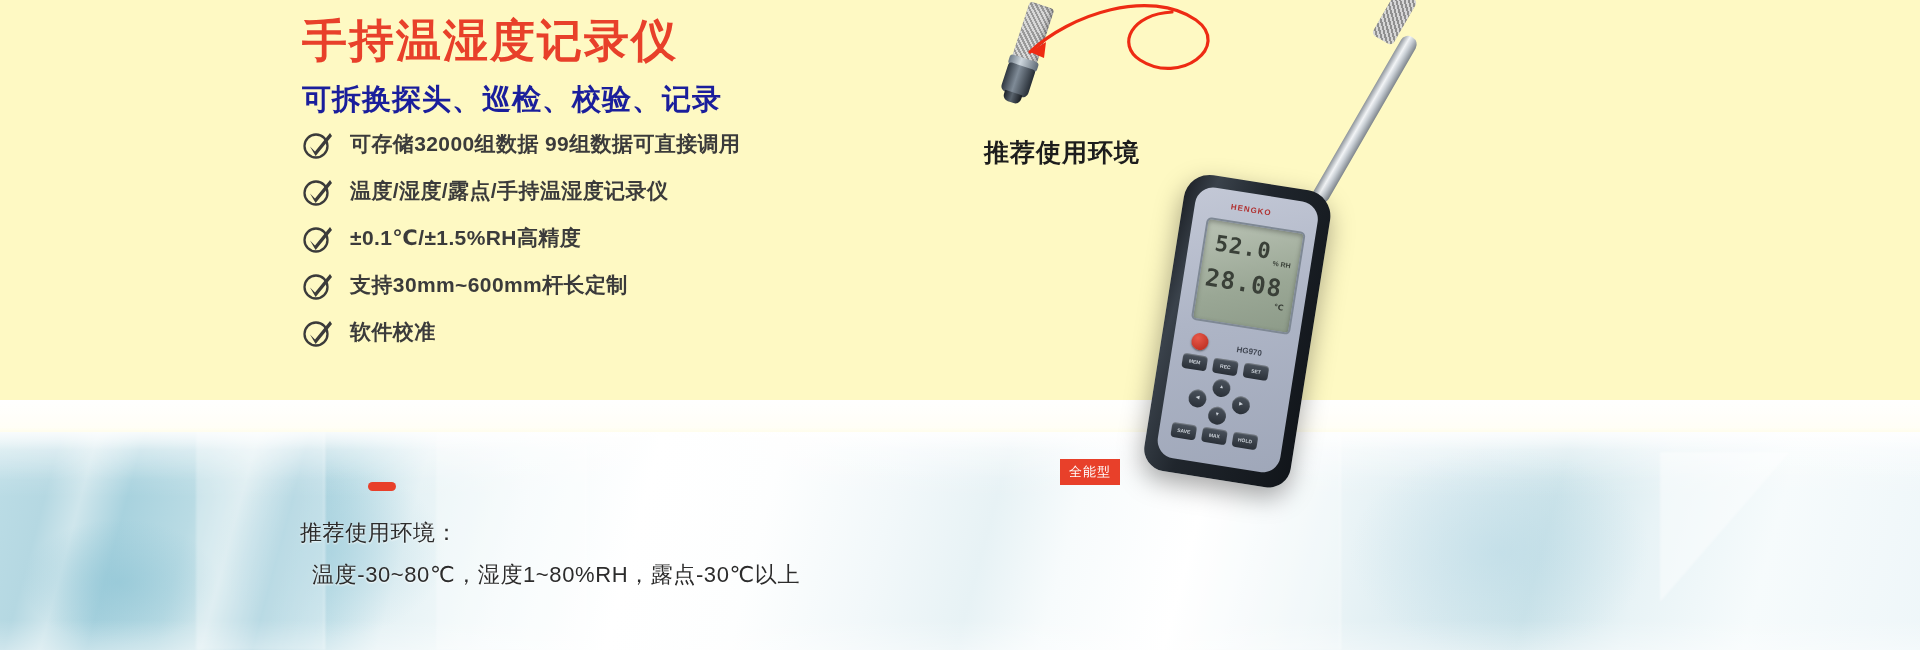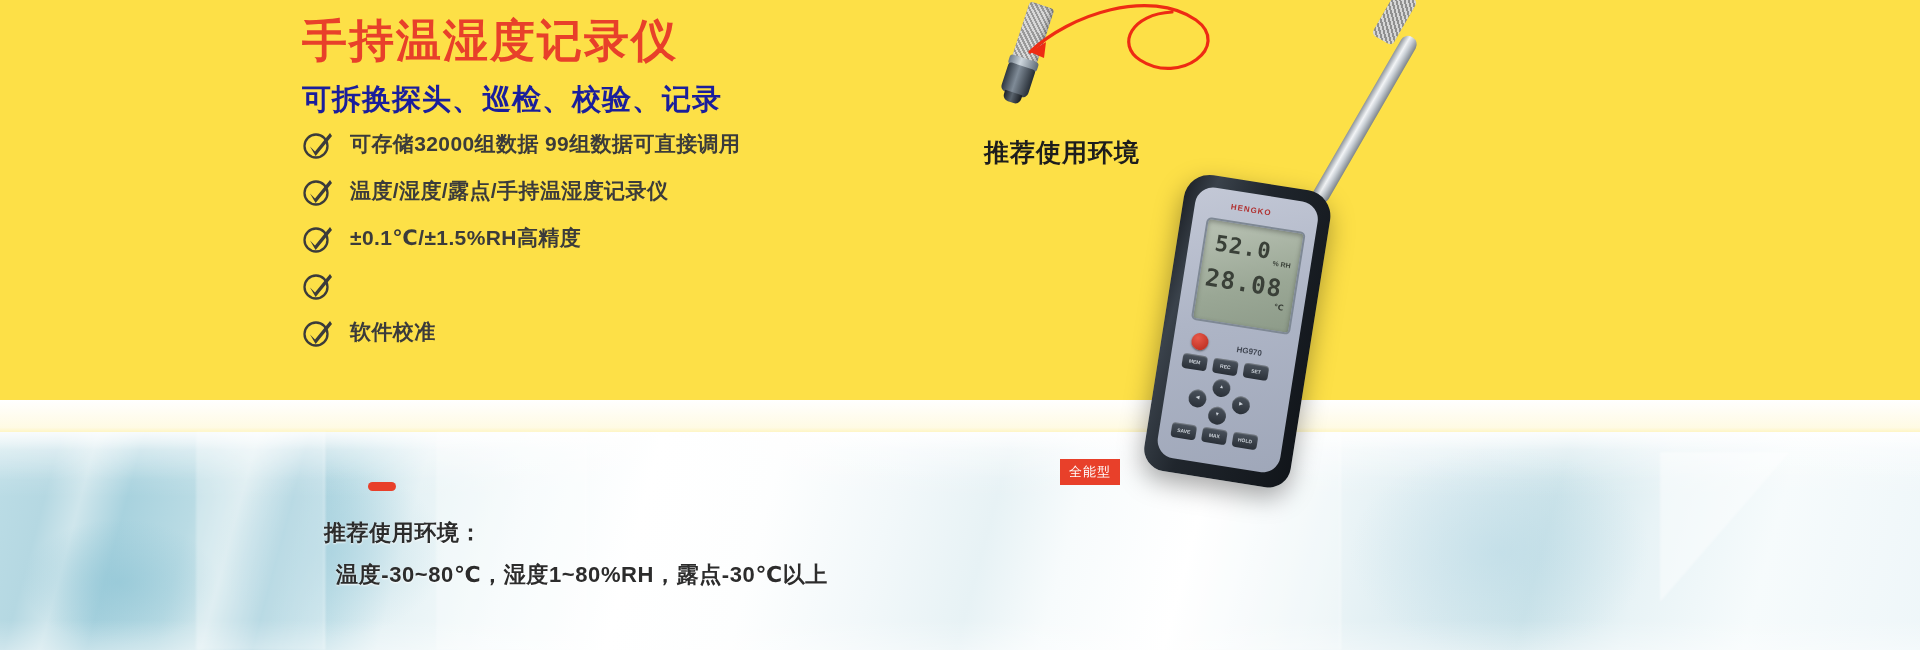--- a/index.html
+++ b/index.html
@@ -2,21 +2,21 @@
 <html><head>
 <meta charset="utf-8">
 <style>
   html,body{margin:0;padding:0;}
   body{
     width:1920px;height:650px;overflow:hidden;
     font-family:"Liberation Sans","DejaVu Sans",sans-serif;
     background:#ffffff;
   }
   .banner{
-    position:relative;width:1920px;height:650px;overflow:hidden;background:#fde047;
+    position:relative;width:1920px;height:650px;overflow:hidden;background:#fef9c3;
   }
 
   
   .bg-lower{
     position:absolute;left:0;top:432px;width:1920px;height:218px;
     background:
       linear-gradient(180deg, rgba(255,255,255,.55) 0%, rgba(255,255,255,0) 22%),
       linear-gradient(105deg,
         #bcdde6 0px, #b5d8e2 60px,
         #cfe6ec 95px, #a8d2de 140px,
@@ -75,22 +75,22 @@
   .feature .txt{
     font-size:21px;font-weight:bold;color:#3b3b3b;white-space:nowrap;letter-spacing:.4px;
   }
 
   .dash{
     position:absolute;left:368px;top:482px;width:28px;height:9px;border-radius:5px;
     background:#e8402a;z-index:5;
   }
   .env{
     position:absolute;left:300px;top:512px;z-index:5;
-    font-size:22px;font-weight:bold;color:#2c2c2c;line-height:42px;letter-spacing:.6px;
-    text-shadow:0 1px 2px rgba(255,255,255,.9);white-space:nowrap;margin-left:24px;
+    font-size:22px;font-weight:normal;color:#2c2c2c;line-height:42px;letter-spacing:.6px;
+    text-shadow:0 1px 2px rgba(255,255,255,.9);white-space:nowrap;
   }
   .env .l2{padding-left:12px;display:block;}
 
   
   .probe-label{
     position:absolute;left:984px;top:136px;z-index:6;
     font-size:25px;font-weight:bold;color:#1d1d1d;letter-spacing:1px;white-space:nowrap;
   }
   .badge{
     position:absolute;left:1060px;top:459px;z-index:8;
@@ -240,20 +240,21 @@
       <span class="txt">±0.1℃/±1.5%RH高精度</span>
     </div>
 
     <div class="feature">
       <span class="ck">
         <svg viewBox="0 0 34 30" width="34" height="30">
           <circle cx="14" cy="16" r="11.5" fill="none" stroke="#3b3b3b" stroke-width="2.3"></circle>
           <path d="M8 16.5 L13 21.5 L28 3 L30 6 L13.6 26 Z" fill="#3b3b3b"></path>
         </svg>
       </span>
+      <span class="txt">支持30mm~600mm杆长定制</span>
     </div>
 
     <div class="feature">
       <span class="ck">
         <svg viewBox="0 0 34 30" width="34" height="30">
           <circle cx="14" cy="16" r="11.5" fill="none" stroke="#3b3b3b" stroke-width="2.3"></circle>
           <path d="M8 16.5 L13 21.5 L28 3 L30 6 L13.6 26 Z" fill="#3b3b3b"></path>
         </svg>
       </span>
       <span class="txt">软件校准</span>

